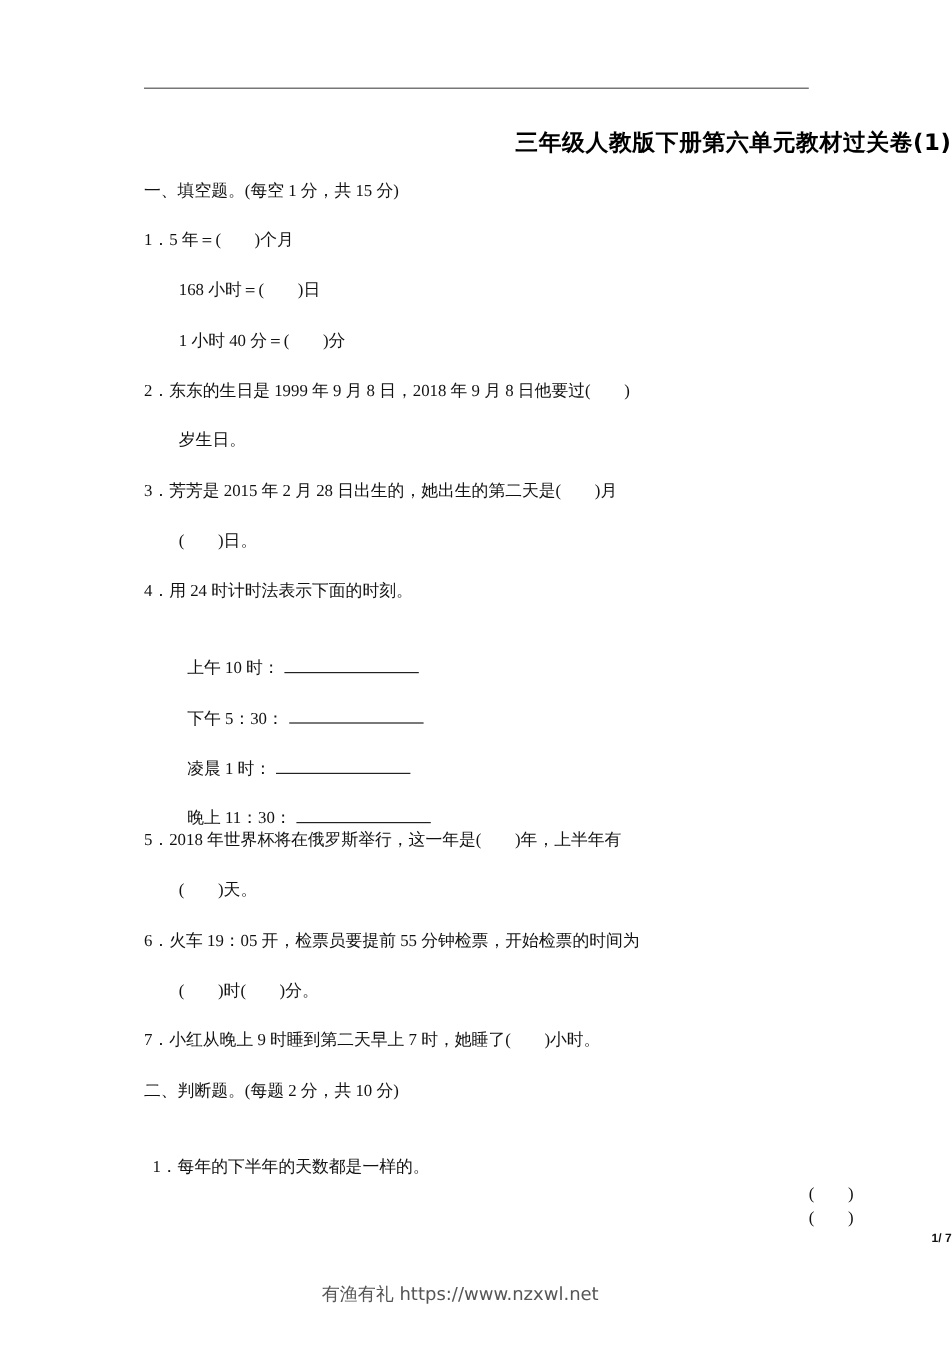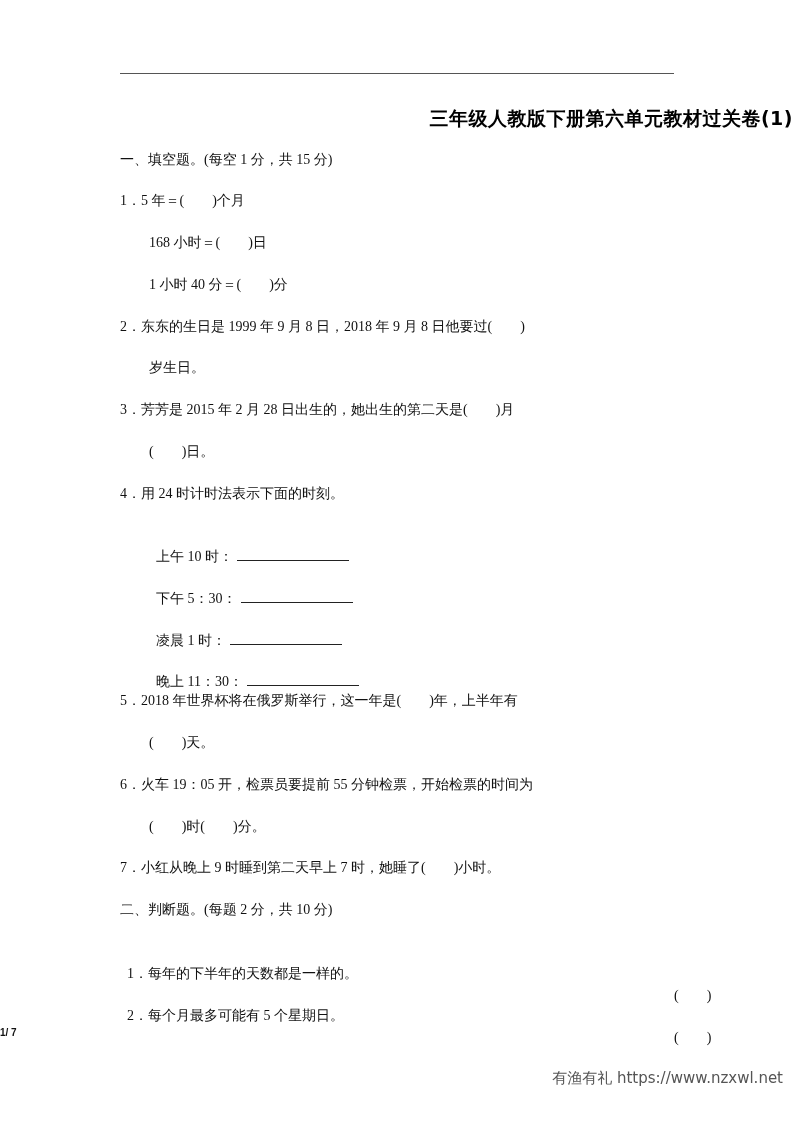--- a/index.html
+++ b/index.html
@@ -8,23 +8,23 @@
   .top-rule { position: absolute; left: 120px; top: 73px; width: 554px; height: 0;
               border-top: 1.5px solid #555; }
   .title { position: absolute; left: 0; width: 793px; top: 106px; text-align: right;
            font-family: "DejaVu Sans", "Liberation Sans", sans-serif; font-weight: bold;
            font-size: 19px; letter-spacing: 0.5px; color: #000; }
   .line { position: absolute; font-size: 14px; white-space: pre; line-height: 22px; }
   .l0 { left: 120px; }
   .l1 { left: 149px; }
   .blank { display: inline-block; width: 112px; border-bottom: 1px solid #222; height: 14px;
            vertical-align: baseline; margin-left: 4px; }
-  .page-num { position: absolute; left: 0; width: 793px; top: 1027px; text-align: left;
+  .page-num { position: absolute; left: 0; width: 793px; top: 1027px; text-align: right;
               font-family: "Liberation Sans", sans-serif; font-size: 10px; font-weight: bold; }
-  .watermark { position: absolute; left: 16px; width: 767px; top: 1069px; text-align: right;
+  .watermark { position: absolute; left: 0; width: 767px; top: 1069px; text-align: center;
                font-family: "DejaVu Sans", sans-serif; font-size: 15px; color: #555; }
   .paren-right { position: absolute; left: 554px; }
 </style>
 </head>
 <body>
 
 <div class="top-rule"></div>
 
 <div class="title">三年级人教版下册第六单元教材过关卷(1)</div>
 
@@ -62,18 +62,17 @@
 
 <div class="line l0" style="top:857px">7．小红从晚上 9 时睡到第二天早上 7 时，她睡了(　　)小时。</div>
 
 <div class="line l0" style="top:899px">二、判断题。(每题 2 分，共 10 分)</div>
 
 <div class="line l0" style="top:941px;width:560px">
   <span>1．每年的下半年的天数都是一样的。</span>
   <span class="paren-right">(　　)</span>
 </div>
 <div class="line l0" style="top:983px;width:560px">
-  <span>2．每个月最多可能有 5 个星期日。</span>
   <span class="paren-right">(　　)</span>
 </div>
 
 <div class="page-num">1/ 7</div>
 <div class="watermark">有渔有礼 https://www.nzxwl.net</div>
 
 </body></html>

